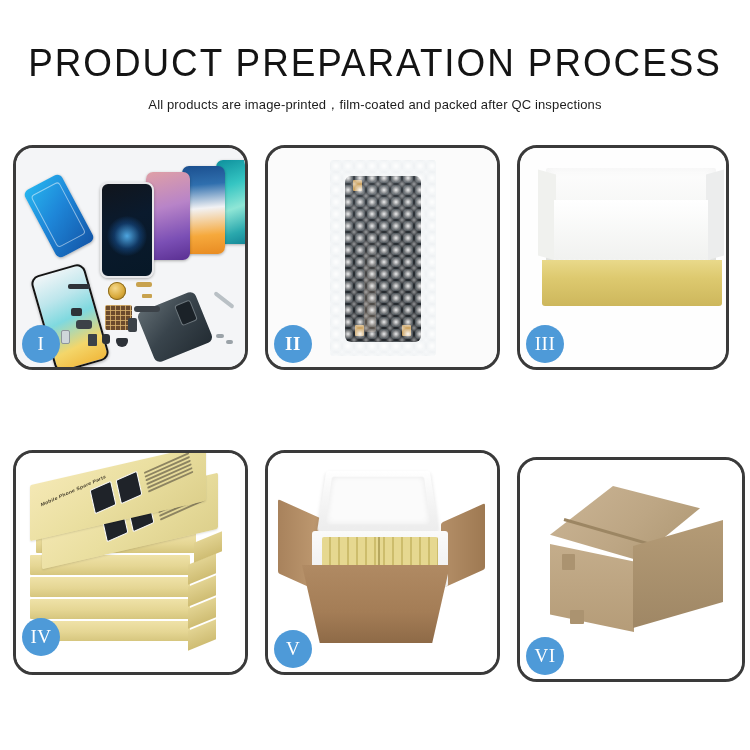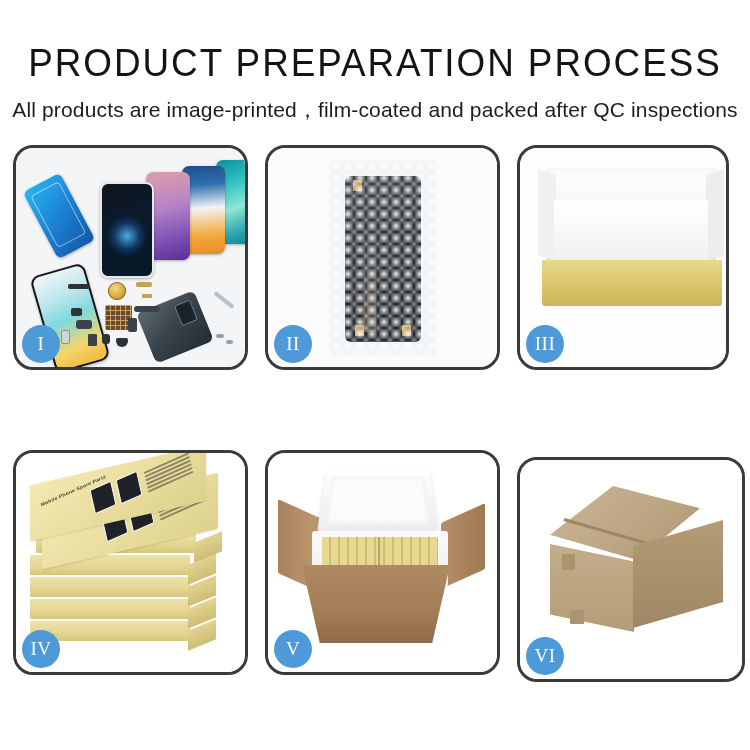--- a/index.html
+++ b/index.html
@@ -21,21 +21,21 @@
     color:#141414;
     line-height:1;
     padding-top:44px;
     font-family:"Liberation Sans","DejaVu Sans",sans-serif;
     transform:scaleX(0.97);
     transform-origin:center;
   }
   .subtitle{
     margin:0;
     padding-top:14px;
-    font-size:21px;
+    font-size:13px;
     font-weight:400;
     color:#1d1d1d;
     letter-spacing:0.15px;
   }
 
   .grid{position:absolute;left:0;top:145px;width:750px;height:530px;}
   .panel{
     position:absolute;
     border:3px solid #3a3a3a;
     border-radius:20px;
@@ -326,21 +326,21 @@
       <div class="flex" style="left:118px;top:158px;width:26px;height:6px;border-radius:3px;"></div>
       <div class="flex" style="left:112px;top:170px;width:9px;height:14px;border-radius:2px;"></div>
       <div class="part" style="left:45px;top:182px;width:7px;height:12px;border:1px solid #8d959b;background:#cfd6da;"></div>
       <div class="part" style="left:196px;top:150px;width:24px;height:4px;transform:rotate(38deg);background:#b9c0c5;"></div>
       <div class="part" style="left:200px;top:186px;width:8px;height:4px;background:#9aa2a8;"></div>
       <div class="part" style="left:210px;top:192px;width:7px;height:4px;background:#9aa2a8;"></div>
     </div>
     <div class="badge" style="left:6px;bottom:4px;">I</div>
   </div>
 
-  <div class="panel" style="left:265px;top:0;width:235px;height:225px;">
+  <div class="panel" style="left:265px;top:0;width:235px;height:225px;font-weight:bold;">
     <div class="panel-inner">
       <div class="p2bg"></div>
       <div class="bubblebag">
         <div class="lcd">
           <div class="flexstrip"></div>
           <div class="tab" style="left:8px;top:4px;"></div>
           <div class="tab" style="left:10px;bottom:6px;"></div>
           <div class="tab" style="right:10px;bottom:6px;"></div>
         </div>
         <div class="bubbles"></div>
@@ -411,21 +411,21 @@
               <i></i>
               <i></i>
               <i></i>
               <i></i>
               <i></i>
             </span>
         </div>
 
       </div>
     </div>
-    <div class="badge" style="left:6px;bottom:4px;">IV</div>
+    <div class="badge" style="left:6px;bottom:16px;">IV</div>
   </div>
 
   <div class="panel" style="left:265px;top:305px;width:235px;height:225px;">
     <div class="panel-inner">
       <div class="p5bg"></div>
       <div class="v-flapL"></div>
       <div class="v-flapR"></div>
       <div class="v-foamlid"></div>
       <div class="v-foambox"></div>
       <div class="v-contents"></div>

